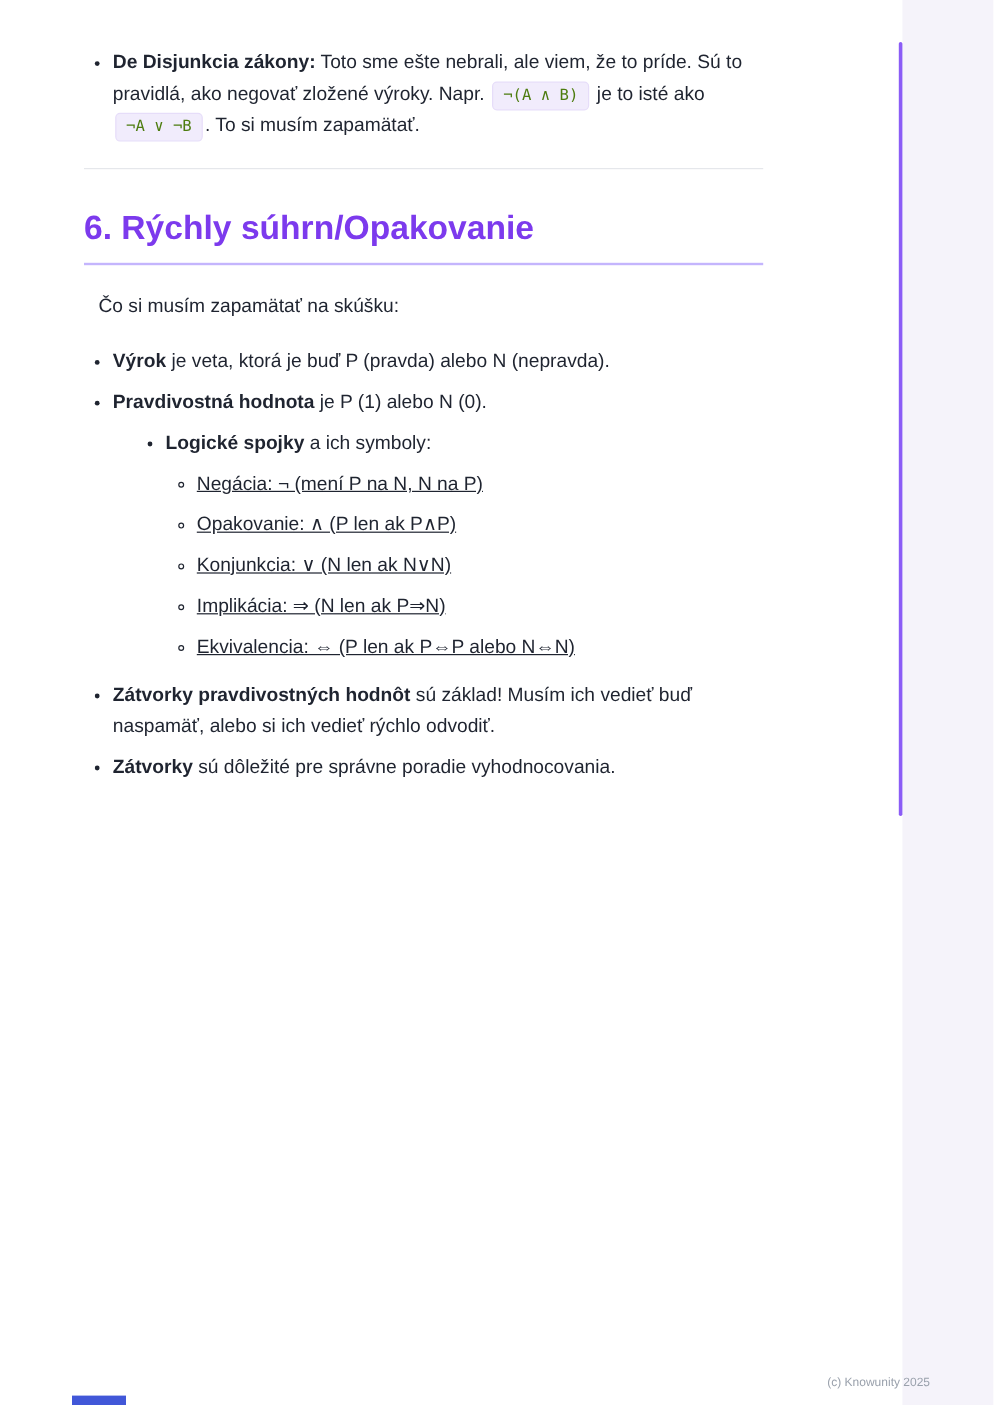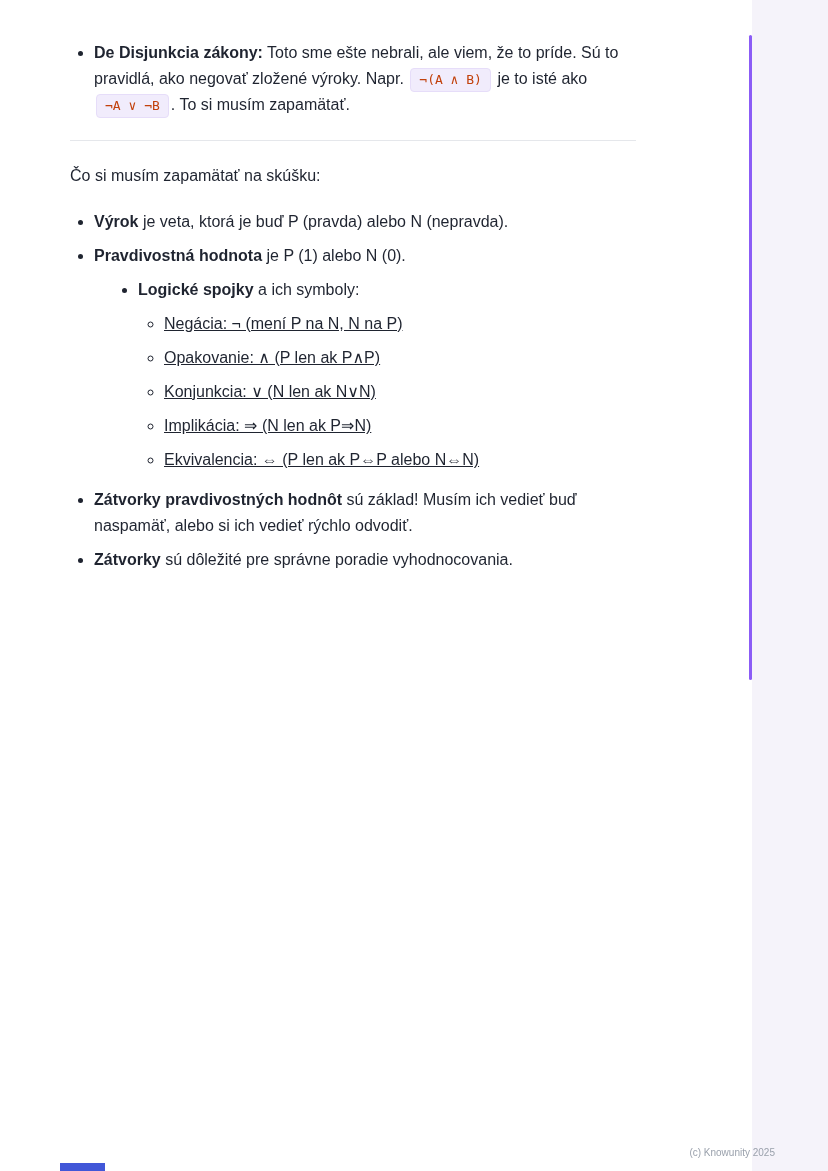--- a/index.html
+++ b/index.html
@@ -30,21 +30,21 @@
   ul.top-list {
     margin: 12px 0 0 0;
     padding-left: 24px;
   }
   ul.top-list > li { margin: 0; }
   .inline-code {
     display: inline-block;
     font-family: "DejaVu Sans Mono", monospace;
     font-size: 13px;
     line-height: 18px;
-    color: #c2410c;
+    color: #4d7c0f;
     background: #F1ECFC;
     border: 1px solid #E6DDF9;
     border-radius: 4px;
     padding: 2px 8px;
     margin: 0 2px;
     vertical-align: baseline;
   }
   hr.divider {
     border: none;
     border-top: 1px solid #E5E7EB;
@@ -54,21 +54,21 @@
   h1.heading {
     margin: 32px 0 0 0;
     font-size: 28px;
     line-height: 34px;
     font-weight: 700;
     color: #7C3AED;
     padding-bottom: 12px;
     border-bottom: 2px solid #C4B5FD;
   }
   p.intro {
-    margin: 22px 0 0 0;
+    margin: 22px 0 0 12px;
   }
   ul.main-list {
     margin: 20px 0 0 0;
     padding-left: 24px;
   }
   ul.main-list > li { margin: 0 0 8px 0; }
   ul.sub-list {
     list-style: circle;
     margin: 8px 0 0 0;
     padding-left: 26px;
@@ -119,20 +119,21 @@
   <div class="content">
 
     <ul class="top-list">
       <li>
         <span class="b">De Disjunkcia zákony:</span><span> Toto sme ešte nebrali, ale viem, že to príde. Sú to pravidlá, ako negovať zložené výroky. Napr. </span><code class="inline-code">¬(A ∧ B)</code><span> je to isté ako </span><code class="inline-code">¬A ∨ ¬B</code><span>. To si musím zapamätať.</span>
       </li>
     </ul>
 
     <hr class="divider">
 
+    <h1 class="heading">6. Rýchly súhrn/Opakovanie</h1>
 
     <p class="intro">Čo si musím zapamätať na skúšku:</p>
 
     <ul class="main-list">
       <li>
         <span class="b">Výrok</span><span> je veta, ktorá je buď P (pravda) alebo N (nepravda).</span>
       </li>
       <li>
         <span class="b">Pravdivostná hodnota</span><span> je P (1) alebo N (0).</span>
       </li>

